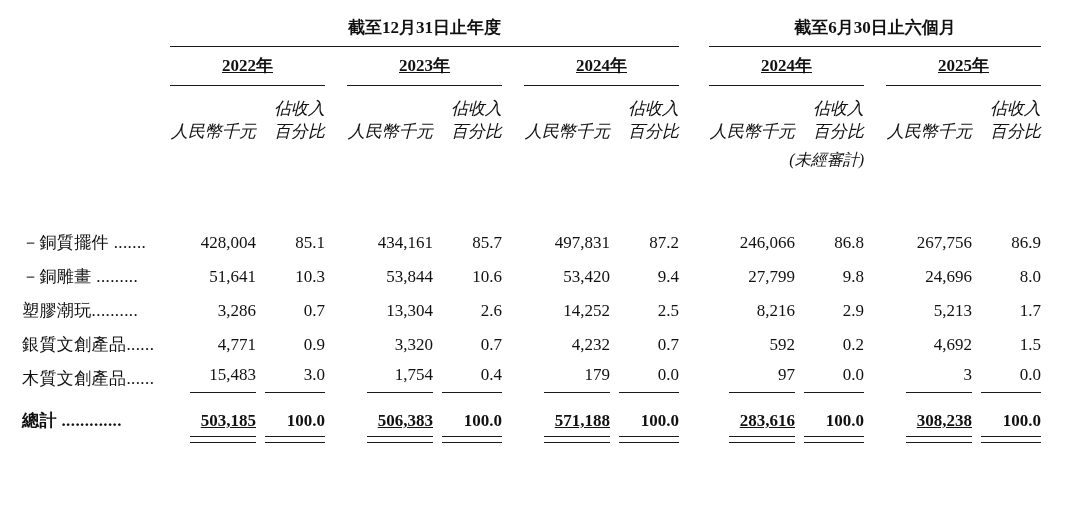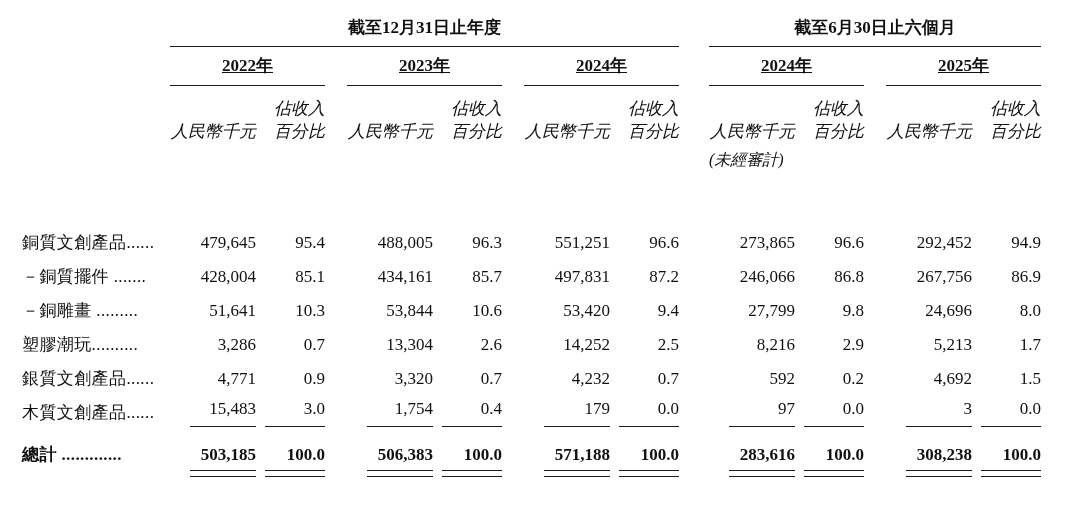--- a/index.html
+++ b/index.html
@@ -10,33 +10,33 @@
     overflow:hidden;
   }
   table{border-collapse:collapse;table-layout:fixed;width:1019px;}
   td{padding:0;font-size:17px;line-height:1.2;overflow:visible;}
   
   .group-row td{height:36px;vertical-align:middle;}
   .group-row td.gh{border-bottom:1.5px solid #1a1a1a;text-align:center;font-weight:bold;}
   .year-row td{height:38px;vertical-align:middle;}
   .year-row td.yh{border-bottom:1.5px solid #1a1a1a;text-align:center;font-weight:bold;text-decoration:underline;}
   .sub-row td{height:58px;vertical-align:bottom;font-style:italic;text-align:right;line-height:1.35;padding-bottom:3px;}
-  .note-row td{height:28px;vertical-align:top;padding-top:3px;font-style:italic;text-align:left;font-size:16px;}
+  .note-row td{height:28px;vertical-align:top;padding-top:3px;font-style:italic;text-align:right;font-size:16px;}
   .spacer-row td{height:48px;}
   
   tbody td{height:34px;vertical-align:middle;}
   td.lbl{text-align:left;letter-spacing:0.4px;}
   td.num{text-align:right;}
   .u{display:inline-block;border-bottom:1.3px solid #1a1a1a;padding-bottom:6px;text-align:right;}
   .u-amt{min-width:66px;}
   .u-pct{min-width:60px;}
   
   .total-row td{height:58px;vertical-align:top;padding-top:15px;font-weight:bold;}
   .twrap{display:inline-block;text-align:right;}
-  .twrap.amt{min-width:66px;}
+  .twrap.amt{min-width:66px;text-decoration:underline;}
   .twrap.pct{min-width:60px;}
   .tval{border-bottom:1.3px solid #1a1a1a;padding-bottom:5px;}
   .dline{height:5px;border-bottom:1.3px solid #1a1a1a;}
 </style>
 </head>
 <body>
 
 <div class="page">
   <table>
     <colgroup>
@@ -111,37 +111,20 @@
         <td colspan="10"></td>
         <td colspan="2">(未經審計)</td>
         <td colspan="3"></td>
       </tr>
       <tr class="spacer-row">
         <td colspan="15"></td>
       </tr>
     </thead>
     <tbody>
         <tr>
-          <td class="lbl">銅質文創產品......</td>
-          <td class="num">479,645</td>
-          <td class="num">95.4</td>
-          <td></td>
-          <td class="num">488,005</td>
-          <td class="num">96.3</td>
-          <td></td>
-          <td class="num">551,251</td>
-          <td class="num">96.6</td>
-          <td></td>
-          <td class="num">273,865</td>
-          <td class="num">96.6</td>
-          <td></td>
-          <td class="num">292,452</td>
-          <td class="num">94.9</td>
-        </tr>
-        <tr>
           <td class="lbl">－銅質擺件 .......</td>
           <td class="num">428,004</td>
           <td class="num">85.1</td>
           <td></td>
           <td class="num">434,161</td>
           <td class="num">85.7</td>
           <td></td>
           <td class="num">497,831</td>
           <td class="num">87.2</td>
           <td></td>

